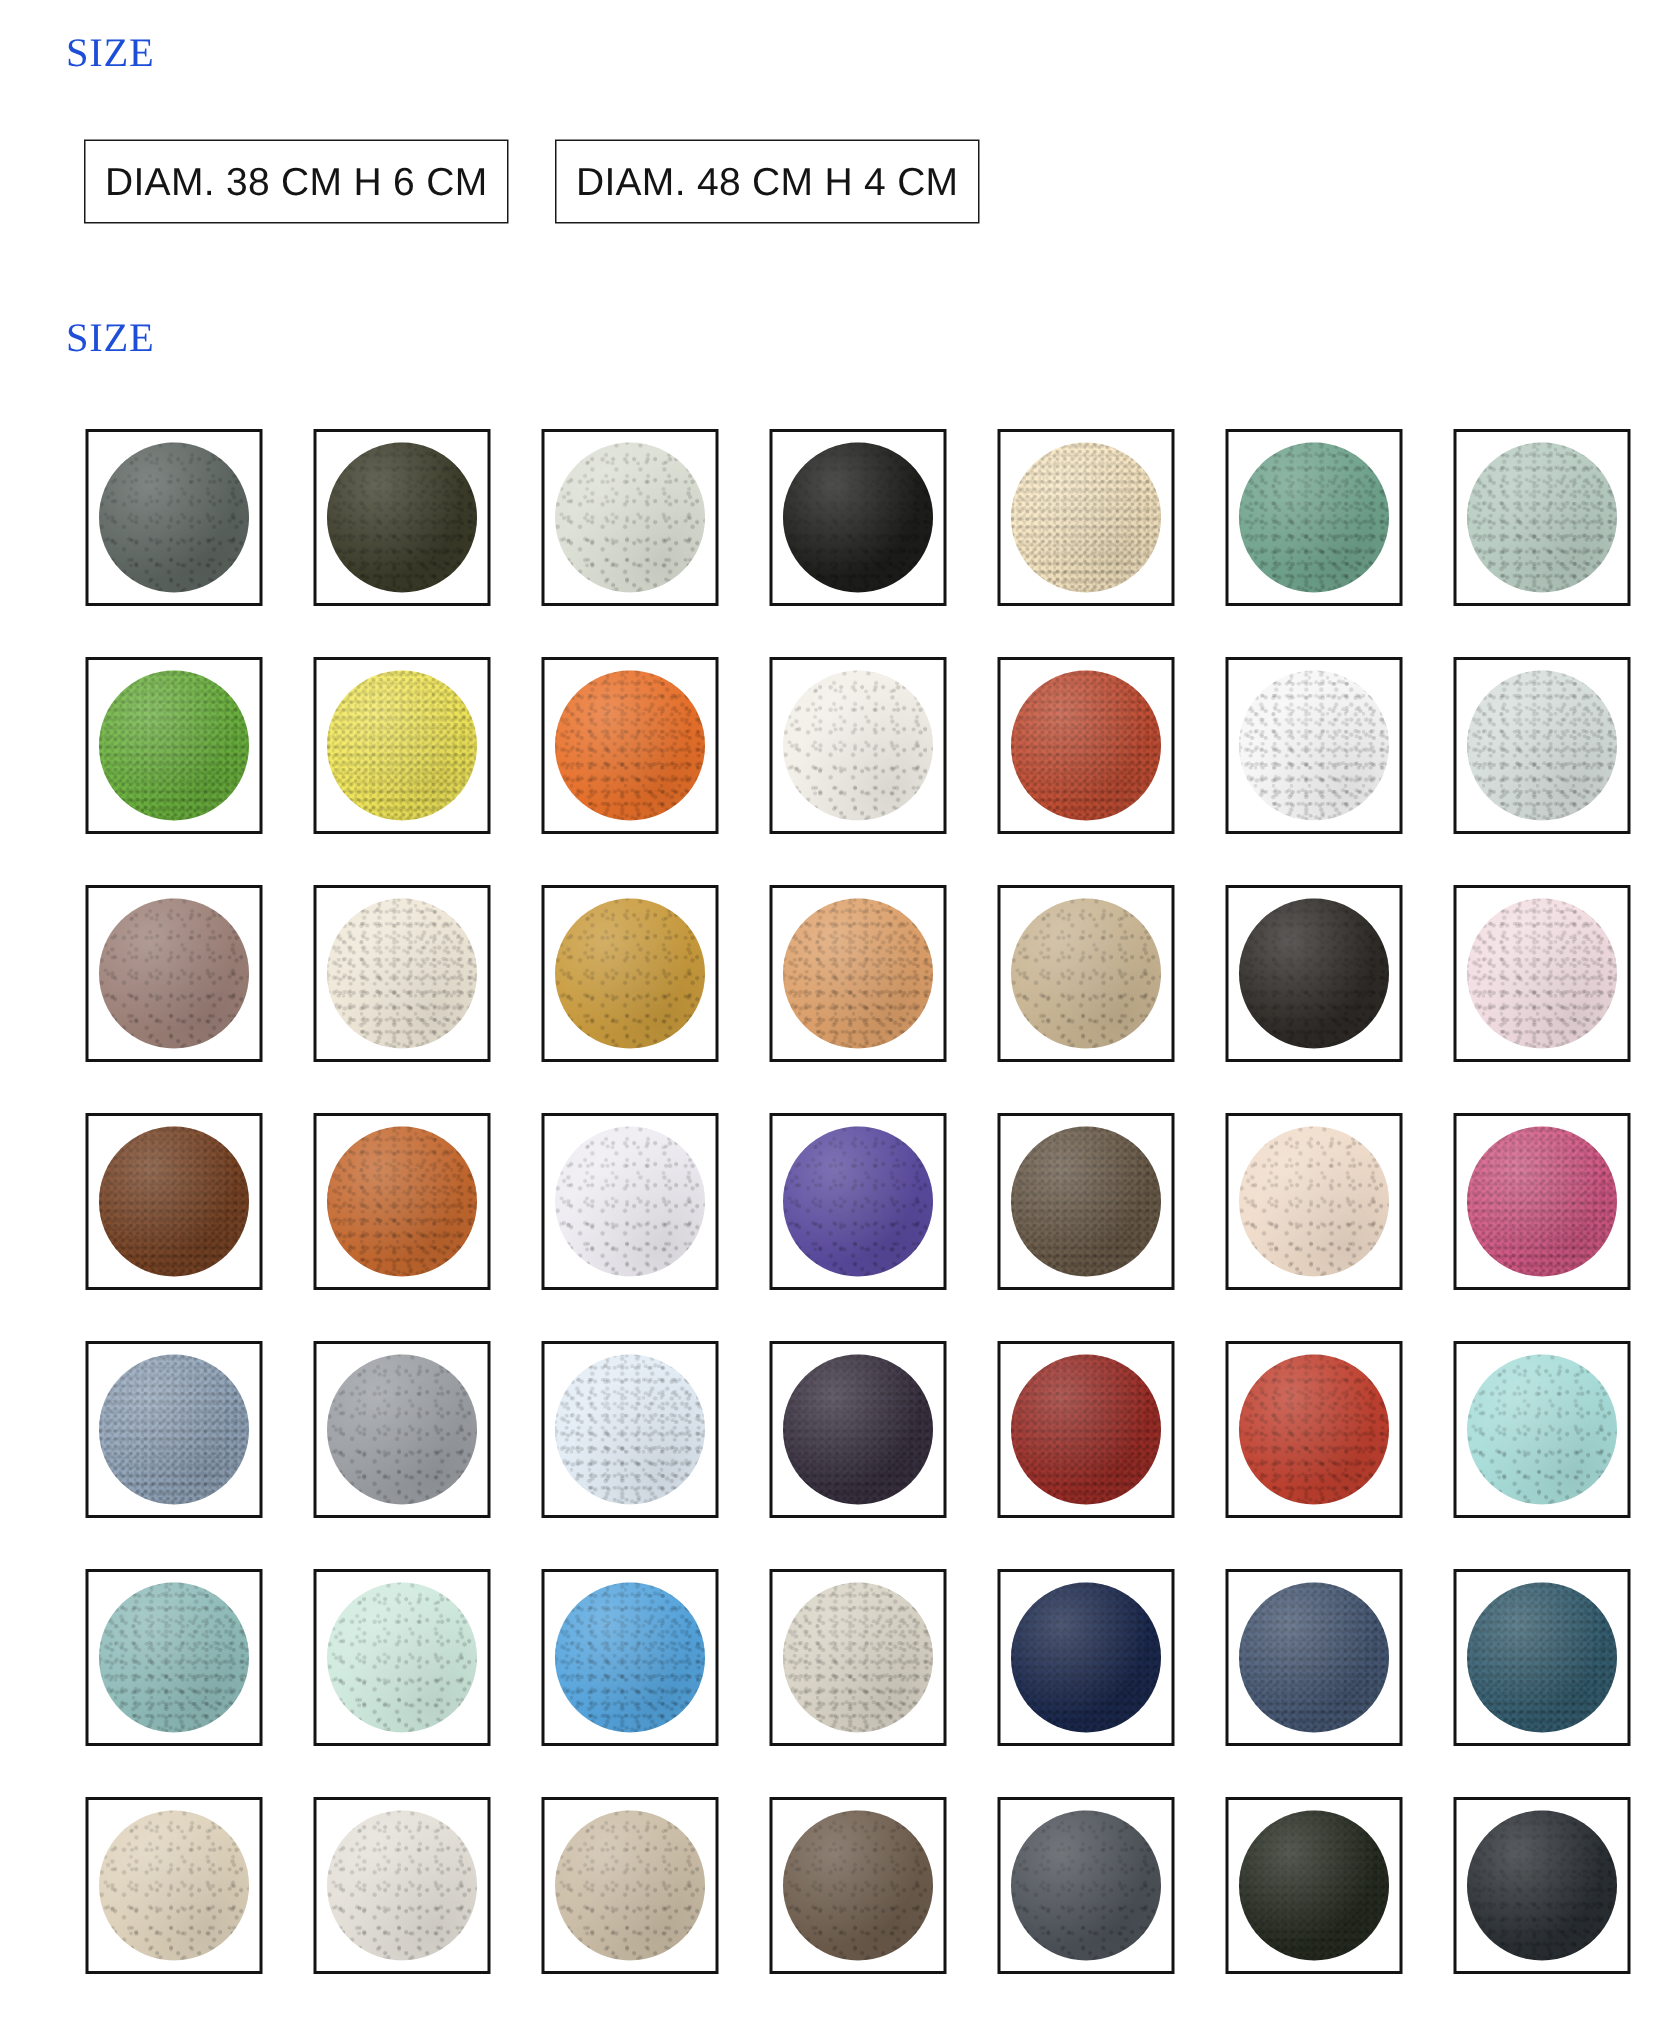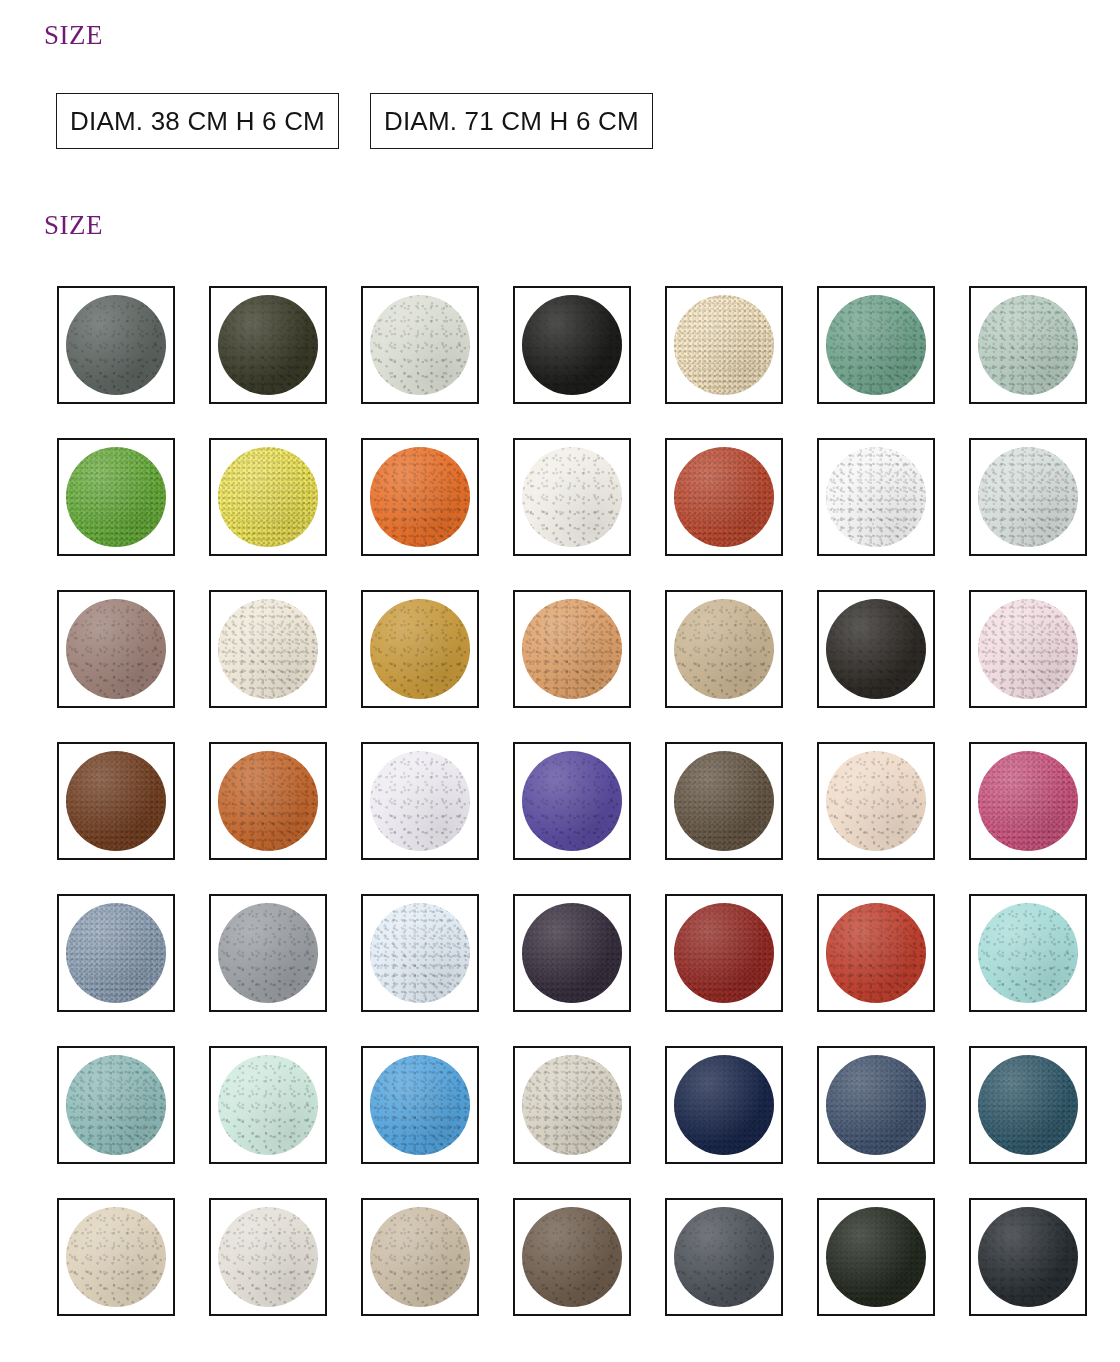--- a/index.html
+++ b/index.html
@@ -21,21 +21,21 @@
     position: absolute;
     inset: 0;
   }
 
   
   .section-heading {
     position: absolute;
     font-family: "Liberation Serif", serif;
     font-size: 27px;
     letter-spacing: 0.5px;
-    color: #701a75;
+    color: #1d4ed8;
     font-weight: 400;
     white-space: nowrap;
     text-align: right;
   }
   #size-heading { left: 44px; top: 20px; }
   #color-heading { left: 44px; top: 210px; }
 
   
   .size-row {
     position: absolute;
@@ -137,21 +137,21 @@
 
 <div class="page">
 
   <div class="section-heading" id="size-heading">SIZE</div>
 
   <div class="size-row">
     <div class="size-option">
       <span class="size-option-label">DIAM. 38 CM H 6 CM</span>
     </div>
     <div class="size-option">
-      <span class="size-option-label">DIAM. 71 CM H 6 CM</span>
+      <span class="size-option-label">DIAM. 48 CM H 4 CM</span>
     </div>
   </div>
 
   <div class="section-heading" id="color-heading">SIZE</div>
 
   <div class="color-grid" id="color-grid">
       <div class="swatch-cell">
         <div class="swatch-disc grain-coarse" style="background: rgb(92, 100, 96);"></div>
       </div>
       <div class="swatch-cell">

